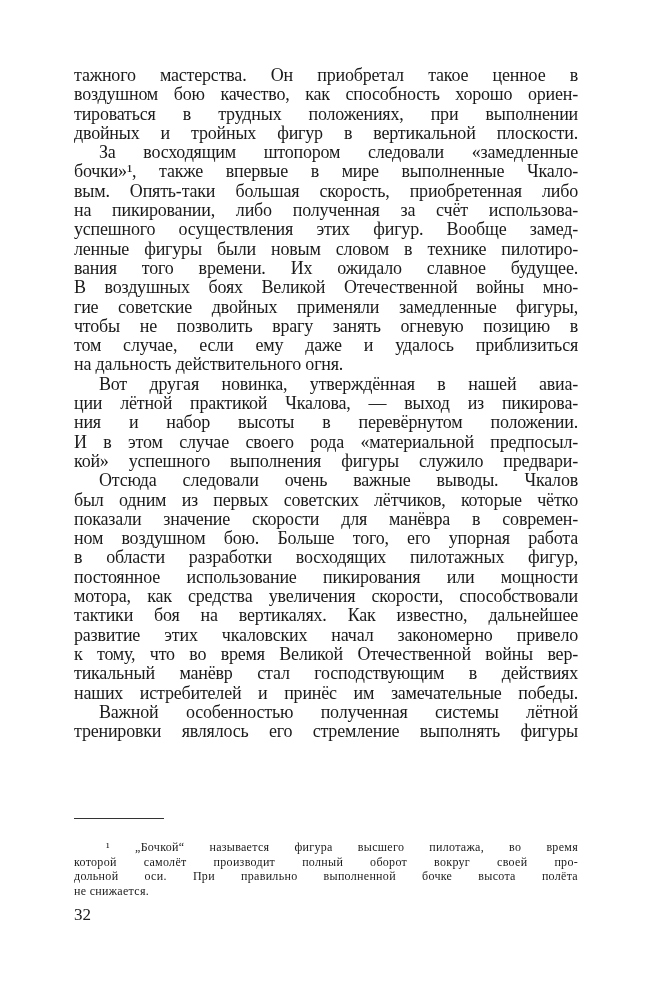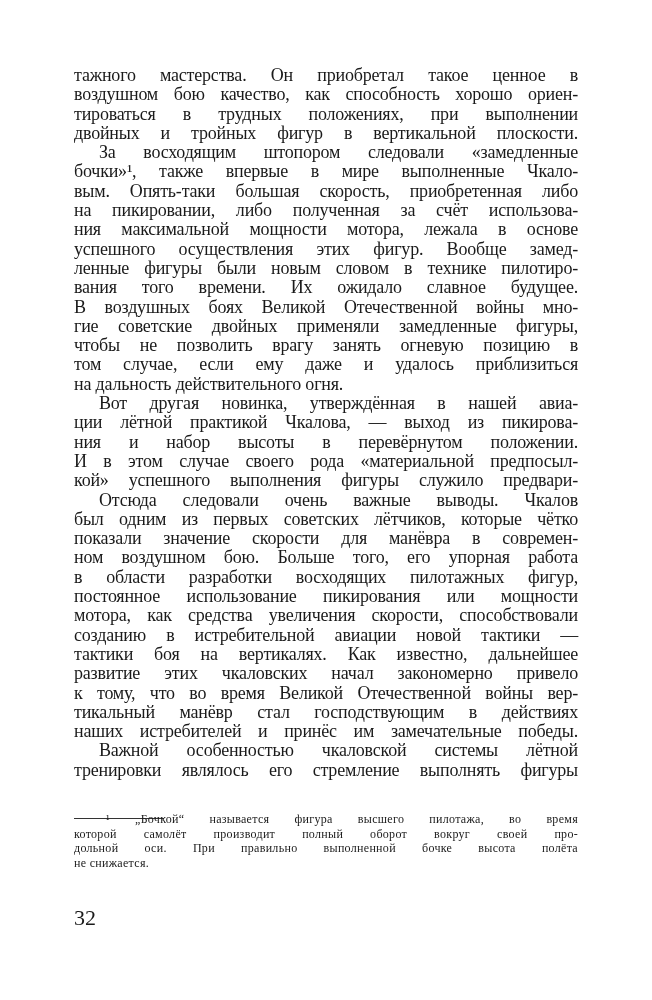--- a/index.html
+++ b/index.html
@@ -10,70 +10,68 @@
   }
   .page { position: absolute; left: 74px; top: 66px; width: 504px; }
   .line {
     display: block; height: 19.3px; line-height: 19.3px; font-size: 18px;
     white-space: nowrap; text-align: justify; text-align-last: justify;
     letter-spacing: -0.2px; font-family: "Liberation Serif", serif;
   }
   .line.indent { padding-left: 25px; }
   .line.last { text-align-last: left; }
   .rule { position: absolute; left: 74px; top: 818px; width: 90px; height: 1px; background: #333; }
-  .footnote { position: absolute; left: 74px; top: 812px; width: 504px; }
+  .footnote { position: absolute; left: 74px; top: 840px; width: 504px; }
   .fline {
     display: block; height: 14.5px; line-height: 14.5px; font-size: 12px;
     white-space: nowrap; text-align: justify; text-align-last: justify;
     font-family: "Liberation Serif", serif; letter-spacing: 0.3px;
   }
   .fline.indent { padding-left: 32px; }
   .fline.last { text-align-last: left; }
-  .pagenum { position: absolute; left: 74px; top: 905px; font-size: 22px; font-family: "Liberation Serif", serif; }
+  .pagenum { position: absolute; left: 74px; top: 905px; font-size: 17px; font-family: "Liberation Serif", serif; }
 </style>
 </head>
 <body>
 
 <div class="page" id="body">
     <span class="line">тажного мастерства. Он приобретал такое ценное в</span>
     <span class="line">воздушном бою качество, как способность хорошо ориен-</span>
     <span class="line">тироваться в трудных положениях, при выполнении</span>
     <span class="line">двойных и тройных фигур в вертикальной плоскости.</span>
     <span class="line indent">За восходящим штопором следовали «замедленные</span>
     <span class="line">бочки»¹, также впервые в мире выполненные Чкало-</span>
     <span class="line">вым. Опять-таки большая скорость, приобретенная либо</span>
     <span class="line">на пикировании, либо полученная за счёт использова-</span>
-    <span class="line">ния максимальной мощности мотора, лежала в основе</span>
     <span class="line">успешного осуществления этих фигур. Вообще замед-</span>
     <span class="line">ленные фигуры были новым словом в технике пилотиро-</span>
     <span class="line">вания того времени. Их ожидало славное будущее.</span>
     <span class="line">В воздушных боях Великой Отечественной войны мно-</span>
     <span class="line">гие советские двойных применяли замедленные фигуры,</span>
     <span class="line">чтобы не позволить врагу занять огневую позицию в</span>
     <span class="line">том случае, если ему даже и удалось приблизиться</span>
     <span class="line last">на дальность действительного огня.</span>
     <span class="line indent">Вот другая новинка, утверждённая в нашей авиа-</span>
     <span class="line">ции лётной практикой Чкалова, — выход из пикирова-</span>
     <span class="line">ния и набор высоты в перевёрнутом положении.</span>
     <span class="line">И в этом случае своего рода «материальной предпосыл-</span>
     <span class="line">кой» успешного выполнения фигуры служило предвари-</span>
     <span class="line indent">Отсюда следовали очень важные выводы. Чкалов</span>
     <span class="line">был одним из первых советских лётчиков, которые чётко</span>
     <span class="line">показали значение скорости для манёвра в современ-</span>
     <span class="line">ном воздушном бою. Больше того, его упорная работа</span>
     <span class="line">в области разработки восходящих пилотажных фигур,</span>
     <span class="line">постоянное использование пикирования или мощности</span>
     <span class="line">мотора, как средства увеличения скорости, способствовали</span>
-    <span class="line">созданию в истребительной авиации новой тактики —</span>
     <span class="line">тактики боя на вертикалях. Как известно, дальнейшее</span>
     <span class="line">развитие этих чкаловских начал закономерно привело</span>
     <span class="line">к тому, что во время Великой Отечественной войны вер-</span>
     <span class="line">тикальный манёвр стал господствующим в действиях</span>
     <span class="line">наших истребителей и принёс им замечательные победы.</span>
-    <span class="line indent">Важной особенностью чкаловской системы лётной</span>
+    <span class="line indent">Важной особенностью полученная системы лётной</span>
     <span class="line">тренировки являлось его стремление выполнять фигуры</span>
   </div>
 <div class="rule"></div>
 <div class="footnote" id="fn">
     <span class="fline indent">¹ „Бочкой“ называется фигура высшего пилотажа, во время</span>
     <span class="fline">которой самолёт производит полный оборот вокруг своей про-</span>
     <span class="fline">дольной оси. При правильно выполненной бочке высота полёта</span>
     <span class="fline last">не снижается.</span>
   </div>
 <div class="pagenum">32</div>

